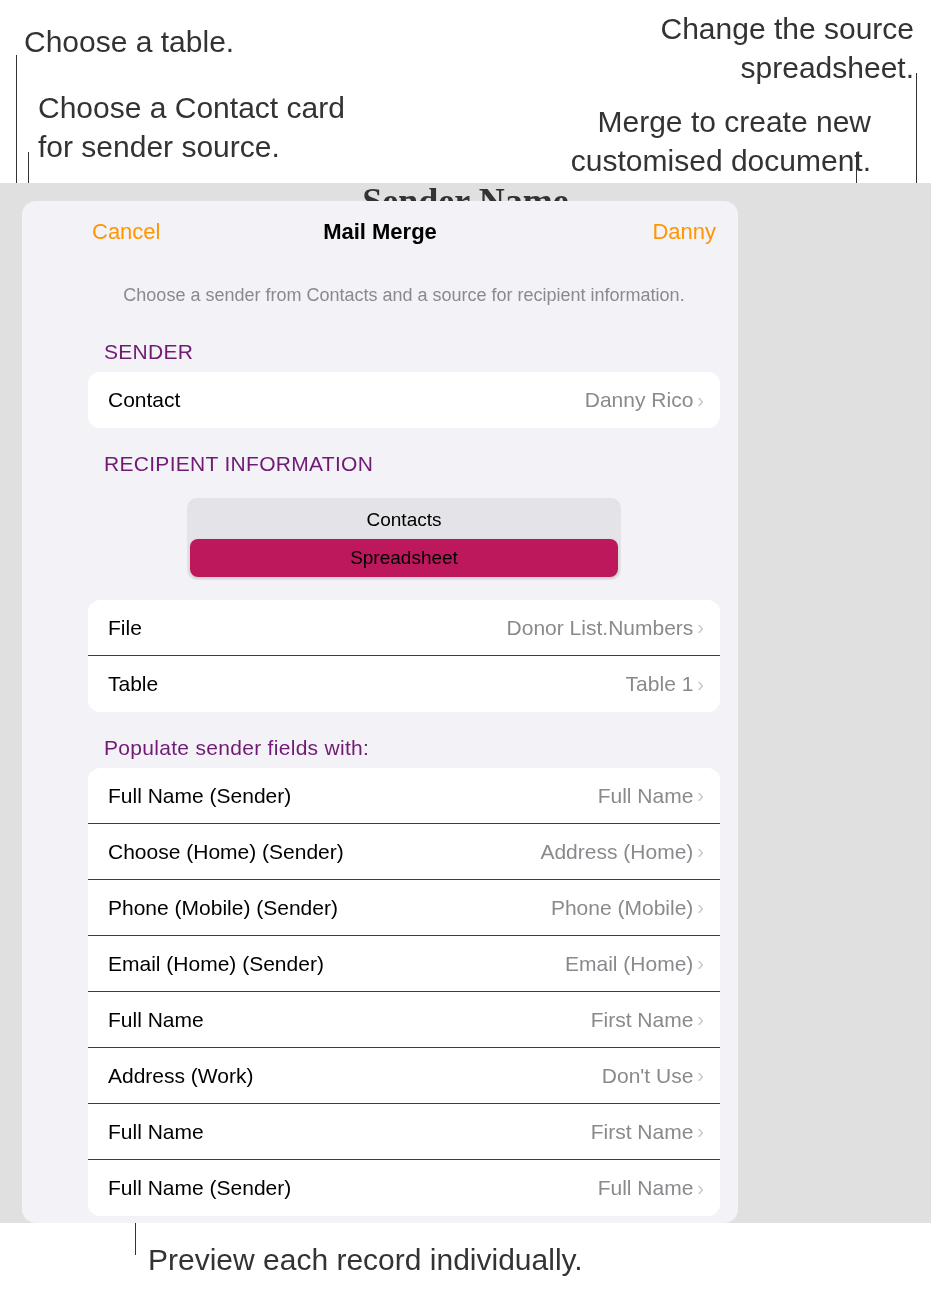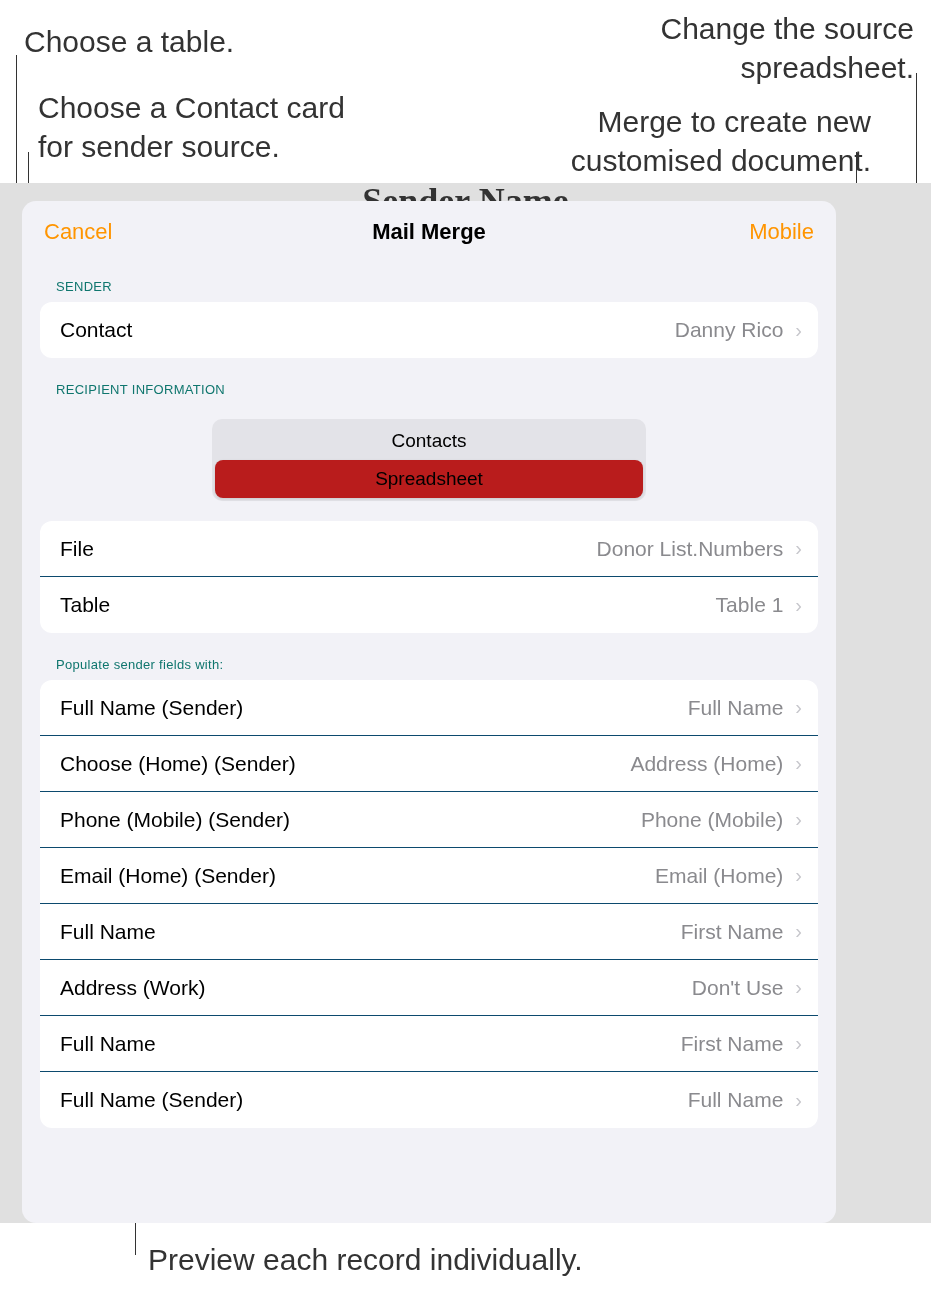--- a/index.html
+++ b/index.html
@@ -42,25 +42,26 @@
       text-align: center;
       font-family: Georgia, 'Times New Roman', serif;
       font-weight: bold;
       font-size: 36px;
       color: #333;
     }
     .sheet {
       position: absolute;
       top: 201px;
       left: 22px;
-      width: 814px;
+      width: 716px;
       background: #f2f2f7;
       border-radius: 14px;
       overflow: hidden;
       height: 1022px;
+      padding-left: 48px;
     }
     .sheet-header {
       display: flex;
       justify-content: space-between;
       align-items: center;
       padding: 18px 22px 10px 22px;
     }
     .sheet-header .title {
       font-size: 22px;
       font-weight: 600;
@@ -78,22 +79,22 @@
       cursor: pointer;
     }
     .sheet-subtitle {
       text-align: center;
       color: #8a8a8e;
       font-size: 18px;
       padding: 30px 30px 10px 30px;
     }
     .section-header {
       text-transform: uppercase;
-      color: #0f766e;
-      font-size: 13px;
+      color: #701a75;
+      font-size: 21px;
       padding: 24px 34px 8px 34px;
       letter-spacing: 0.3px;
     }
     .list-group {
       background: #ffffff;
       margin: 0 18px;
       border-radius: 12px;
       overflow: hidden;
     }
     .list-row {
@@ -110,21 +111,20 @@
     }
     .row-label {
       font-size: 21px;
       color: #000;
     }
     .row-value {
       font-size: 21px;
       color: #8a8a8e;
       display: flex;
       align-items: center;
-      gap: 8px;
     }
     .chevron {
       color: #c7c7cc;
       font-size: 20px;
       margin-left: 4px;
     }
     .segmented {
       display: flex;
       background: #e3e3e8;
       border-radius: 10px;
@@ -136,21 +136,21 @@
     .segmented-item {
       flex: 1;
       text-align: center;
       padding: 8px 0;
       font-size: 19px;
       color: #000;
       border-radius: 8px;
       cursor: pointer;
     }
     .segmented-item.active {
-      background: #b91c1c;
+      background: #be185d;
       box-shadow: 0 1px 3px rgba(0,0,0,0.12);
       text-align: center;
     }
     .preview-link {
       color: #ff9500;
       font-size: 20px;
       padding: 14px 34px;
       cursor: pointer;
     }
     .spacer-md { height: 20px; }
@@ -188,23 +188,24 @@
 
 <div class="backdrop">
   <div class="backdrop-title">Sender Name</div>
 </div>
 
 <div class="sheet">
 
   <div class="sheet-header">
     <div class="cancel">Cancel</div>
     <div class="title">Mail Merge</div>
-    <div class="merge">Mobile</div>
-  </div>
-
+    <div class="merge">Danny</div>
+  </div>
+
+  <div class="sheet-subtitle">Choose a sender from Contacts and a source for recipient information.</div>
 
   <div class="section-header">Sender</div>
   <div class="list-group">
     <div class="list-row">
       <div class="row-label">Contact</div>
       <div class="row-value">
         <span>Danny Rico</span>
         <span class="chevron">›</span>
       </div>
     </div>

